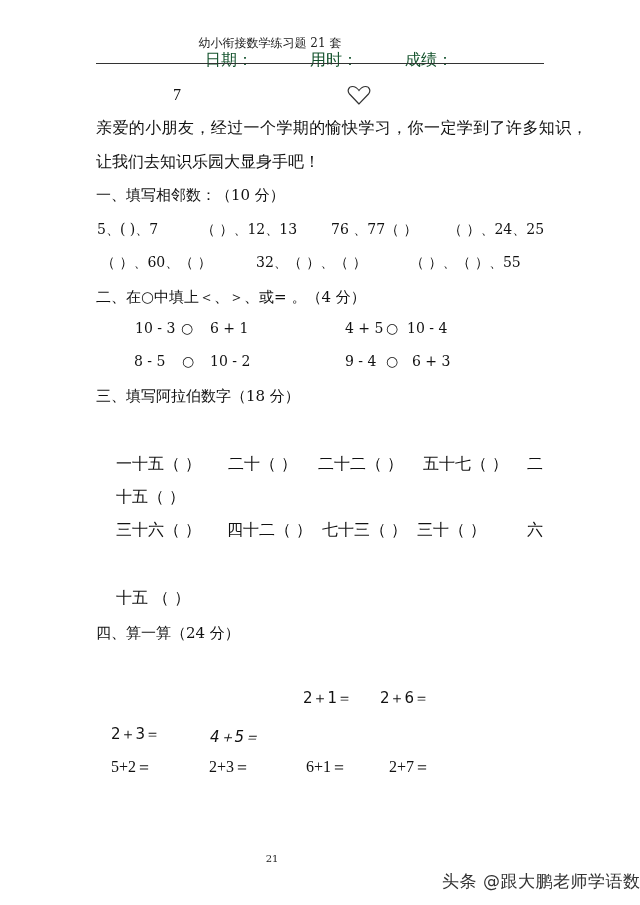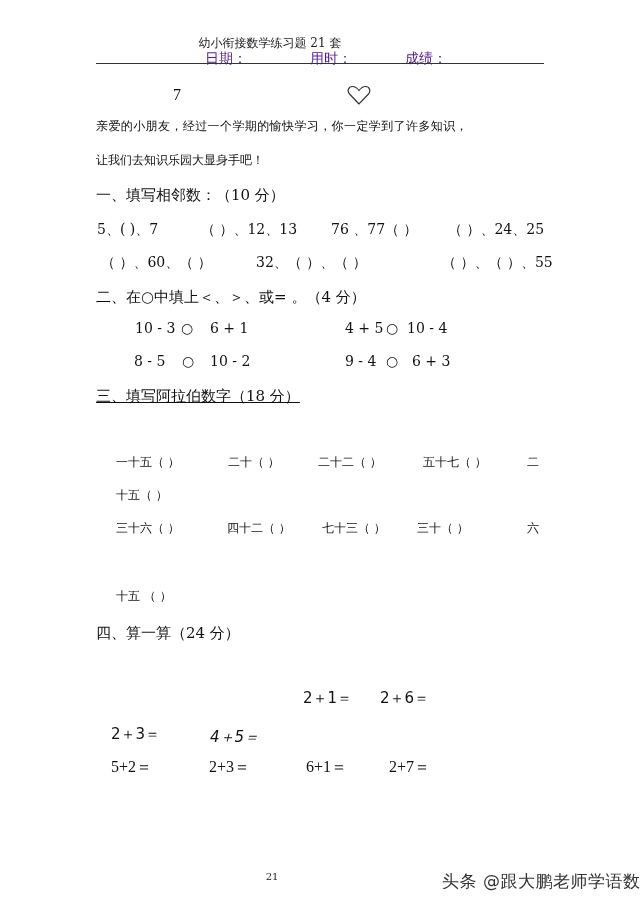--- a/index.html
+++ b/index.html
@@ -2,29 +2,29 @@
 <html><head>
   <meta charset="utf-8">
   <style>
     html, body { margin: 0; padding: 0; background: #ffffff; }
     body {
       width: 640px; height: 905px; position: relative; overflow: hidden;
       font-family: "DejaVu Serif", "Liberation Serif", serif; color: #111;
     }
     .abs { position: absolute; white-space: nowrap; }
     .hdr-title { top: 35px; left: 0; width: 540px; text-align: center; font-size: 12px; color: #222; }
-    .hdr-meta { top: 50px; font-size: 14px; color: #4c1d95; }
+    .hdr-meta { top: 50px; font-size: 16px; color: #14532d; }
     .hdr-rule { position: absolute; top: 63px; left: 96px; width: 448px; height: 0; border-top: 1.5px solid #333; }
-    .big { font-size: 12px; text-align: right; }
+    .big { font-size: 16px; text-align: right; }
     .sec { font-size: 15px; }
     .expr { font-size: 14px; font-family: "DejaVu Serif", serif; }
     .sans { font-family: "DejaVu Sans", "Liberation Sans", sans-serif; font-size: 15px; }
     .ser { font-family: "Liberation Serif", serif; font-size: 16px; }
     .heart { position: absolute; left: 347px; top: 85px; width: 24px; height: 20px; }
-    .pageno { top: 853px; left: 0; width: 544px; text-align: center; font-size: 10px; color: #222; margin-top: 18px; }
+    .pageno { top: 853px; left: 0; width: 544px; text-align: center; font-size: 10px; color: #222; }
     .wm { top: 870px; left: 442px; font-family: "DejaVu Sans", sans-serif; font-size: 17px; color: #333; letter-spacing: 0.5px; }
   </style>
 </head>
 <body>
 
 <div class="abs hdr-title">幼小衔接数学练习题 21 套</div>
 <div class="abs hdr-meta" style="left:205px;">日期：</div>
 <div class="abs hdr-meta" style="left:310px;">用时：</div>
 <div class="abs hdr-meta" style="left:405px;">成绩：</div>
 <div class="hdr-rule"></div>
@@ -37,41 +37,41 @@
 <div class="abs big" style="left:96px; top:118px; letter-spacing:0.4px;">亲爱的小朋友，经过一个学期的愉快学习，你一定学到了许多知识，</div>
 <div class="abs big" style="left:96px; top:152px;">让我们去知识乐园大显身手吧！</div>
 
 <div class="abs sec" style="left:96px; top:186px;">一、填写相邻数：（10 分）</div>
 <div class="abs expr" style="left:97px; top:221px;">5、(    )、7</div>
 <div class="abs expr" style="left:201px; top:221px;">（  ）、12、13</div>
 <div class="abs expr" style="left:331px; top:221px;">76 、77（   ）</div>
 <div class="abs expr" style="left:448px; top:221px;">（   ）、24、25</div>
 <div class="abs expr" style="left:101px; top:254px;">（   ）、60、（   ）</div>
 <div class="abs expr" style="left:256px; top:254px;">32、（   ）、（   ）</div>
-<div class="abs expr" style="left:410px; top:254px;margin-left:32px;">（    ）、（    ）、55</div>
+<div class="abs expr" style="left:410px; top:254px;">（    ）、（    ）、55</div>
 
 <div class="abs sec" style="left:96px; top:288px;">二、在○中填上＜、＞、或= 。（4 分）</div>
 
 <div class="abs expr" style="left:135px; top:320px;">10 - 3</div>
 <div class="abs expr" style="left:181px; top:320px;">○</div>
 <div class="abs expr" style="left:210px; top:320px;">6 + 1</div>
 
 <div class="abs expr" style="left:345px; top:320px;">4 + 5</div>
 <div class="abs expr" style="left:386px; top:320px;">○</div>
 <div class="abs expr" style="left:407px; top:320px;">10 - 4</div>
 
 <div class="abs expr" style="left:134px; top:353px;">8 - 5</div>
 <div class="abs expr" style="left:182px; top:353px;">○</div>
 <div class="abs expr" style="left:210px; top:353px;">10 - 2</div>
 
 <div class="abs expr" style="left:345px; top:353px;">9 - 4</div>
 <div class="abs expr" style="left:386px; top:353px;">○</div>
 <div class="abs expr" style="left:412px; top:353px;">6 + 3</div>
 
-<div class="abs sec" style="left:96px; top:387px;text-decoration:underline;">三、填写阿拉伯数字（18 分）</div>
+<div class="abs sec" style="left:96px; top:387px;">三、填写阿拉伯数字（18 分）</div>
 
 <div class="abs big" style="left:116px; top:454px;">一十五（   ）</div>
 <div class="abs big" style="left:228px; top:454px;">二十（    ）</div>
 <div class="abs big" style="left:318px; top:454px;">二十二（   ）</div>
 <div class="abs big" style="left:423px; top:454px;">五十七（   ）</div>
 <div class="abs big" style="left:527px; top:454px;">二</div>
 <div class="abs big" style="left:116px; top:487px;">十五（    ）</div>
 
 <div class="abs big" style="left:116px; top:520px;">三十六（    ）</div>
 <div class="abs big" style="left:227px; top:520px;">四十二（    ）</div>

